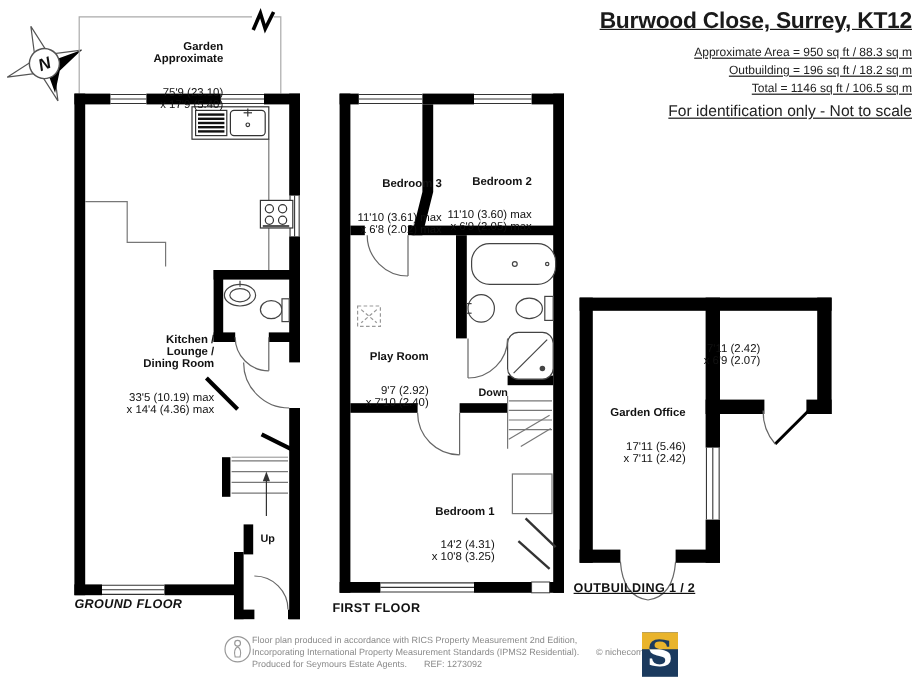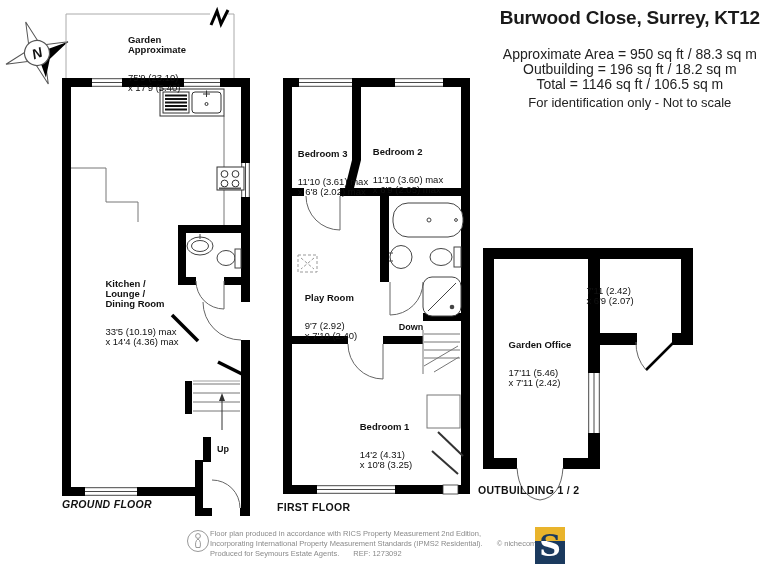--- a/index.html
+++ b/index.html
@@ -1,25 +1,25 @@
 <!DOCTYPE html>
 <html><head>
 <meta charset="utf-8">
 <style>
   html,body{margin:0;padding:0;background:#fff;}
   .page{position:relative;width:768px;height:576px;background:#ffffff;overflow:hidden;
         font-family:"Liberation Sans",sans-serif;color:#1a1a1a;}
   .plan-svg{position:absolute;left:0;top:0;}
   
-  .hdr{position:absolute;top:7px;right:8px;text-align:center;}
+  .hdr{position:absolute;top:7px;right:8px;text-align:right;text-decoration:underline;}
   .hdr-title{font-size:19px;font-weight:bold;letter-spacing:-0.2px;}
-  .hdr-areas{margin-top:18px;font-size:14px;line-height:15px;color:#222;}
+  .hdr-areas{margin-top:8px;font-size:10px;line-height:15px;color:#222;}
   .hdr-disc{margin-top:3px;font-size:13px;color:#222;}
   
-  .lbl{position:absolute;text-align:left;transform:translateX(-50%);white-space:pre-line;}
+  .lbl{position:absolute;text-align:right;transform:translateX(-50%);white-space:pre-line;}
   .room-name{font-weight:bold;font-size:9.5px;line-height:10px;color:#111;}
   .room-dims{font-size:9.5px;line-height:10px;color:#111;}
   .floor-lbl{position:absolute;font-weight:bold;font-size:10.5px;letter-spacing:.3px;color:#111;}
   .stair-lbl{position:absolute;transform:translateX(-50%);font-weight:bold;font-size:9px;color:#111;}
   
   .footer{position:absolute;left:210px;top:529px;font-size:7.5px;line-height:10px;color:#8a8a8a;}
   .f-row span{display:inline-block;}
   .f-gap{margin-left:14px;}
   .person-badge{position:absolute;left:186px;top:528px;}
   .logo{position:absolute;left:535px;top:527px;width:30px;height:37px;background:#1B3A5E;
@@ -306,21 +306,21 @@
   <div class="lbl" style="left:610px;top:268px;">
     <div class="room-dims">7'11 (2.42)
 x 6'9 (2.07)</div>
   </div>
 
   <div class="stair-lbl" style="left:223px;top:432px;margin-top:12px;">Up</div>
   <div class="stair-lbl" style="left:411px;top:322px;">Down</div>
 
   <div class="floor-lbl" style="left:62px;top:498px;font-style:italic;">GROUND FLOOR</div>
   <div class="floor-lbl" style="left:277px;top:501px;">FIRST FLOOR</div>
-  <div class="floor-lbl" style="left:478px;top:484px;">OUTBUILDING 1 / 2</div>
+  <div class="floor-lbl" style="left:478px;top:484px;text-decoration:underline;">OUTBUILDING 1 / 2</div>
 
   <svg class="person-badge" width="24" height="26" viewBox="0 0 24 26">
     <circle cx="12" cy="13" r="10.5" fill="none" stroke="#999" stroke-width="1"></circle>
     <circle cx="12" cy="8" r="2.4" fill="none" stroke="#999" stroke-width="1"></circle>
     <path d="M12 11 c-2.5 1.5 -3 5 -2 8.5 h4 c1 -3.5 0.5 -7 -2 -8.5 z" fill="none" stroke="#999" stroke-width="1"></path>
   </svg>
 
   <div class="footer">
     <div class="f-row">Floor plan produced in accordance with RICS Property Measurement 2nd Edition,</div>
     <div class="f-row">

